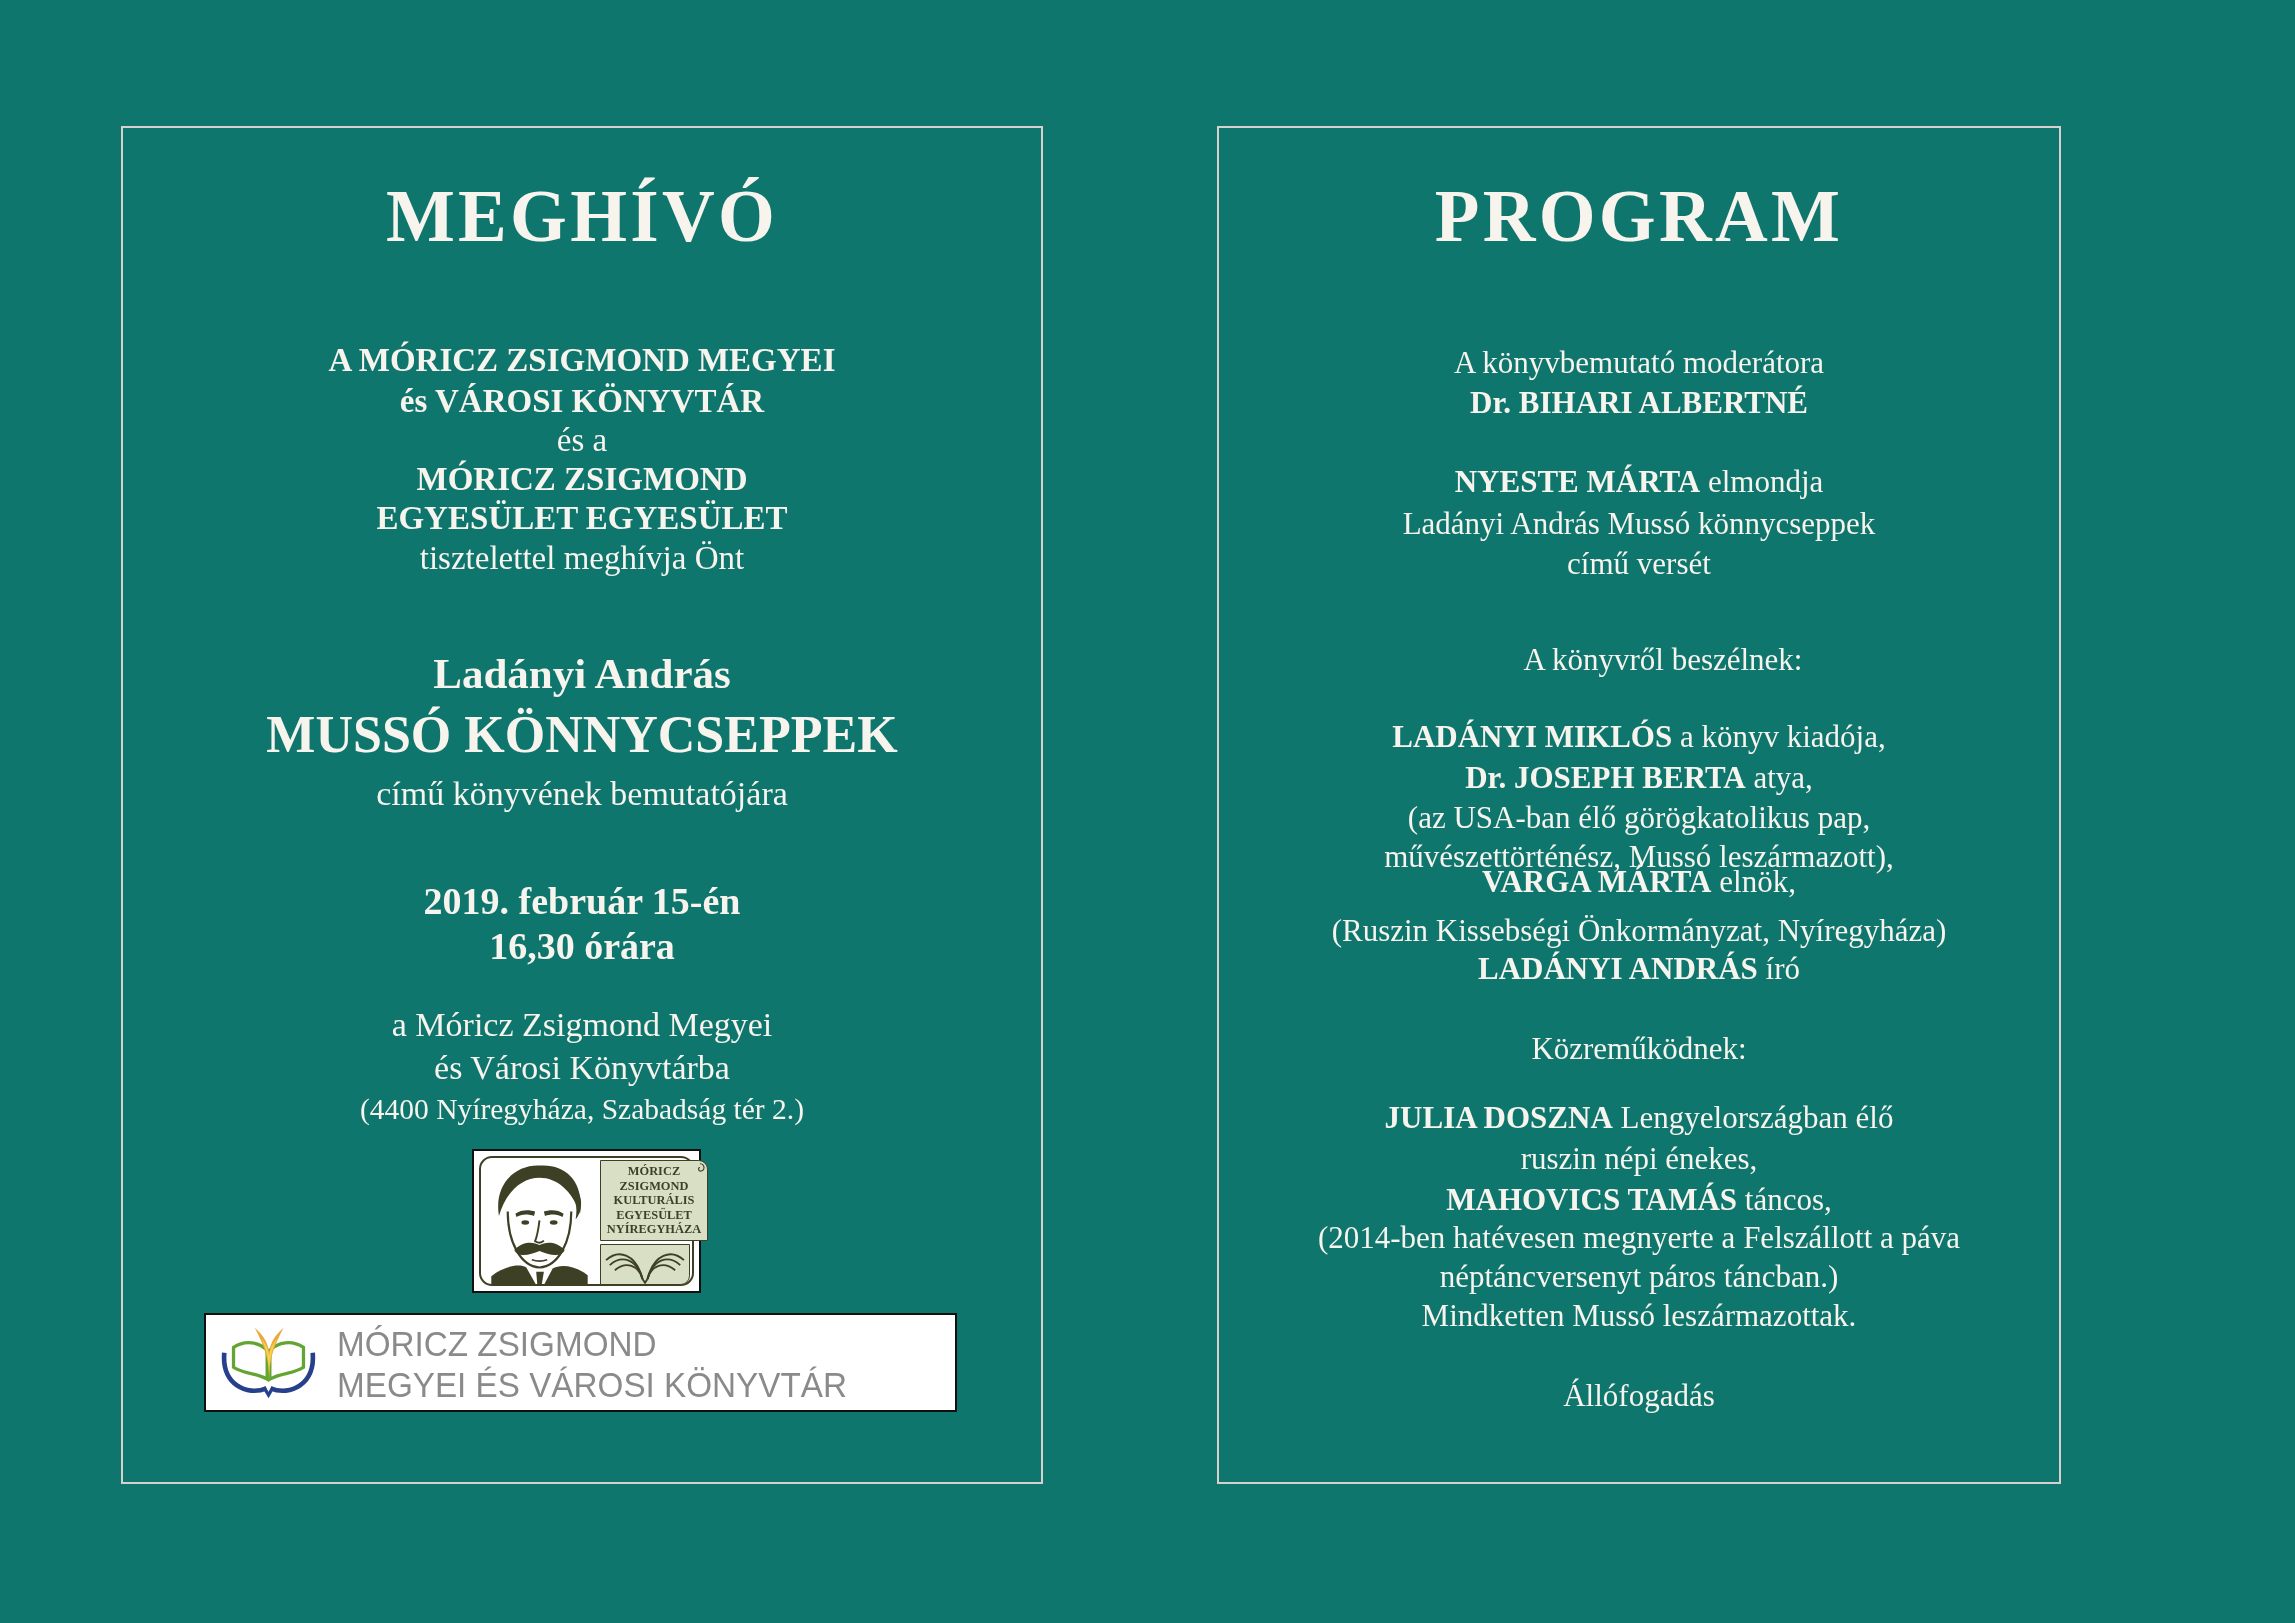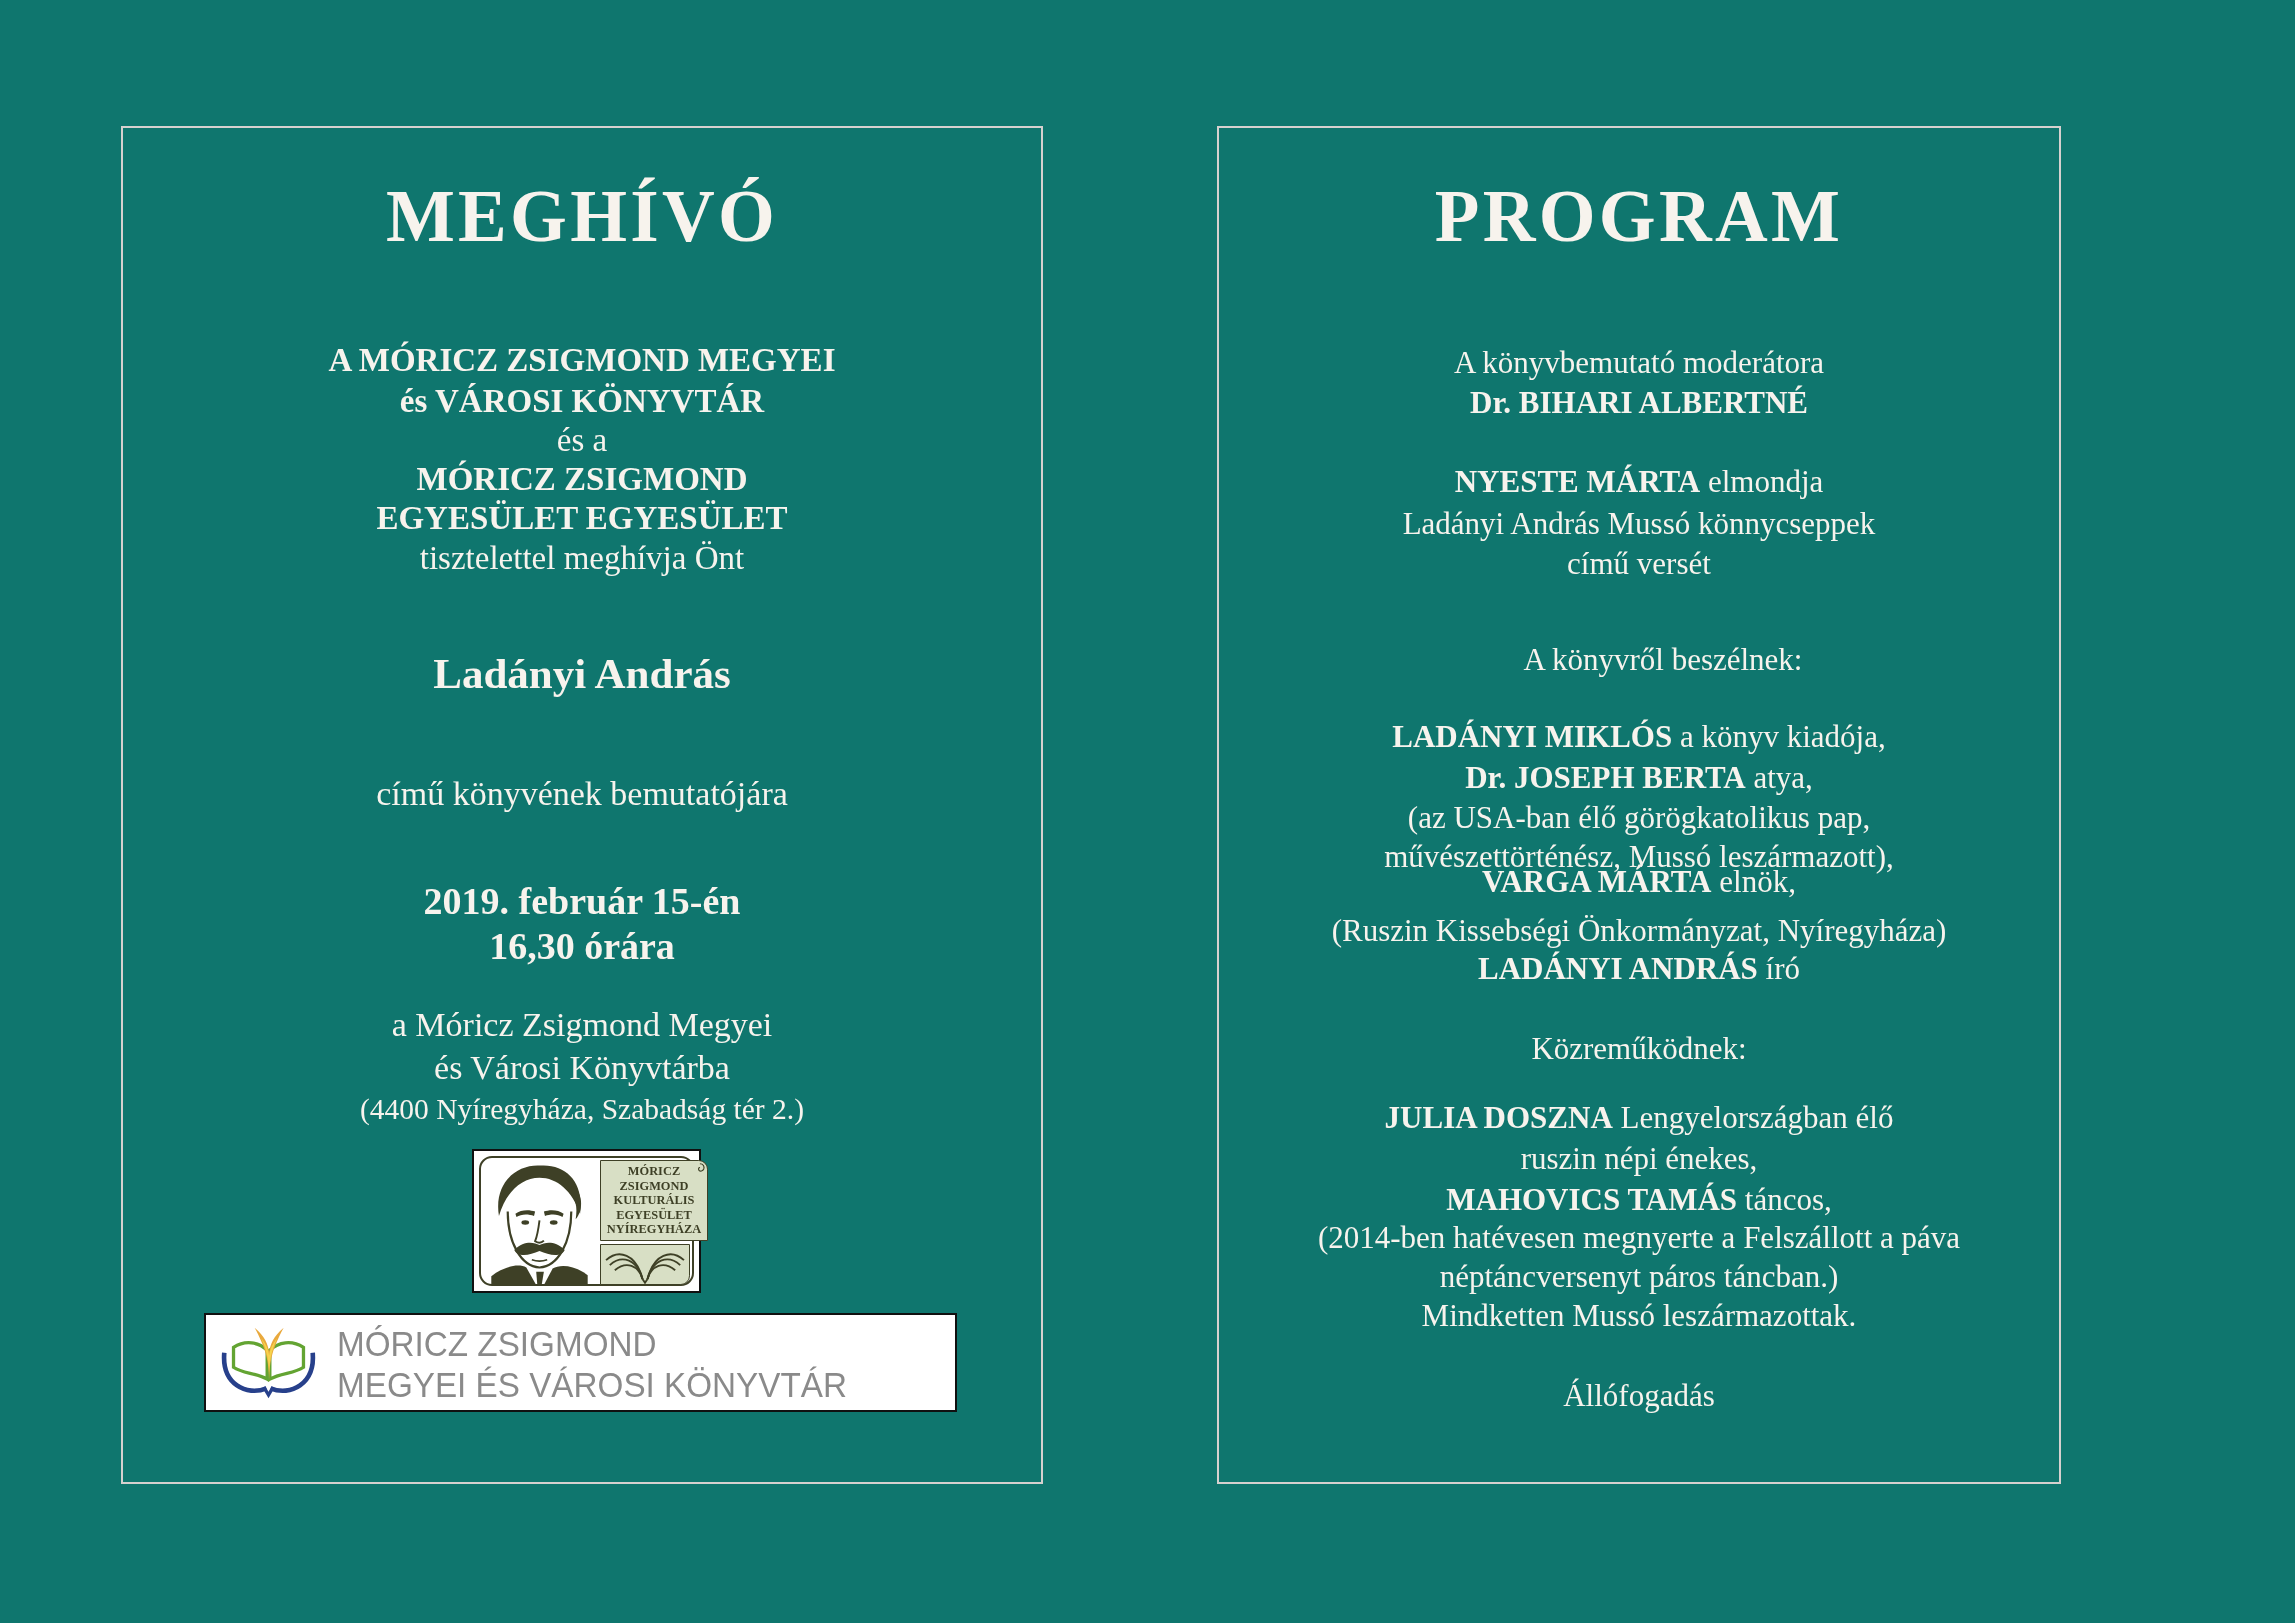--- a/index.html
+++ b/index.html
@@ -50,20 +50,21 @@
     <div class="ln title" style="top:52px;">MEGHÍVÓ</div>
 
     <div class="ln s50 b" style="top:216px;">A MÓRICZ ZSIGMOND MEGYEI</div>
     <div class="ln s50 b" style="top:257px;">és VÁROSI KÖNYVTÁR</div>
     <div class="ln s50" style="top:296px;">és a</div>
     <div class="ln s50 b" style="top:335px;">MÓRICZ ZSIGMOND</div>
     <div class="ln s50 b" style="top:374px;">EGYESÜLET EGYESÜLET</div>
     <div class="ln s50" style="top:414px;">tisztelettel meghívja Önt</div>
 
     <div class="ln s66 b" style="top:524px;">Ladányi András</div>
+    <div class="ln s80 b" style="top:581px;">MUSSÓ KÖNNYCSEPPEK</div>
     <div class="ln s52" style="top:649px;">című könyvének bemutatójára</div>
 
     <div class="ln s58 b" style="top:754px;">2019. február 15-én</div>
     <div class="ln s58 b" style="top:799px;">16,30 órára</div>
 
     <div class="ln s52" style="top:880px;">a Móricz Zsigmond Megyei</div>
     <div class="ln s52" style="top:923px;">és Városi Könyvtárba</div>
     <div class="ln s45" style="top:967px;">(4400 Nyíregyháza, Szabadság tér 2.)</div>
 
     <div class="logo-egyesulet">

